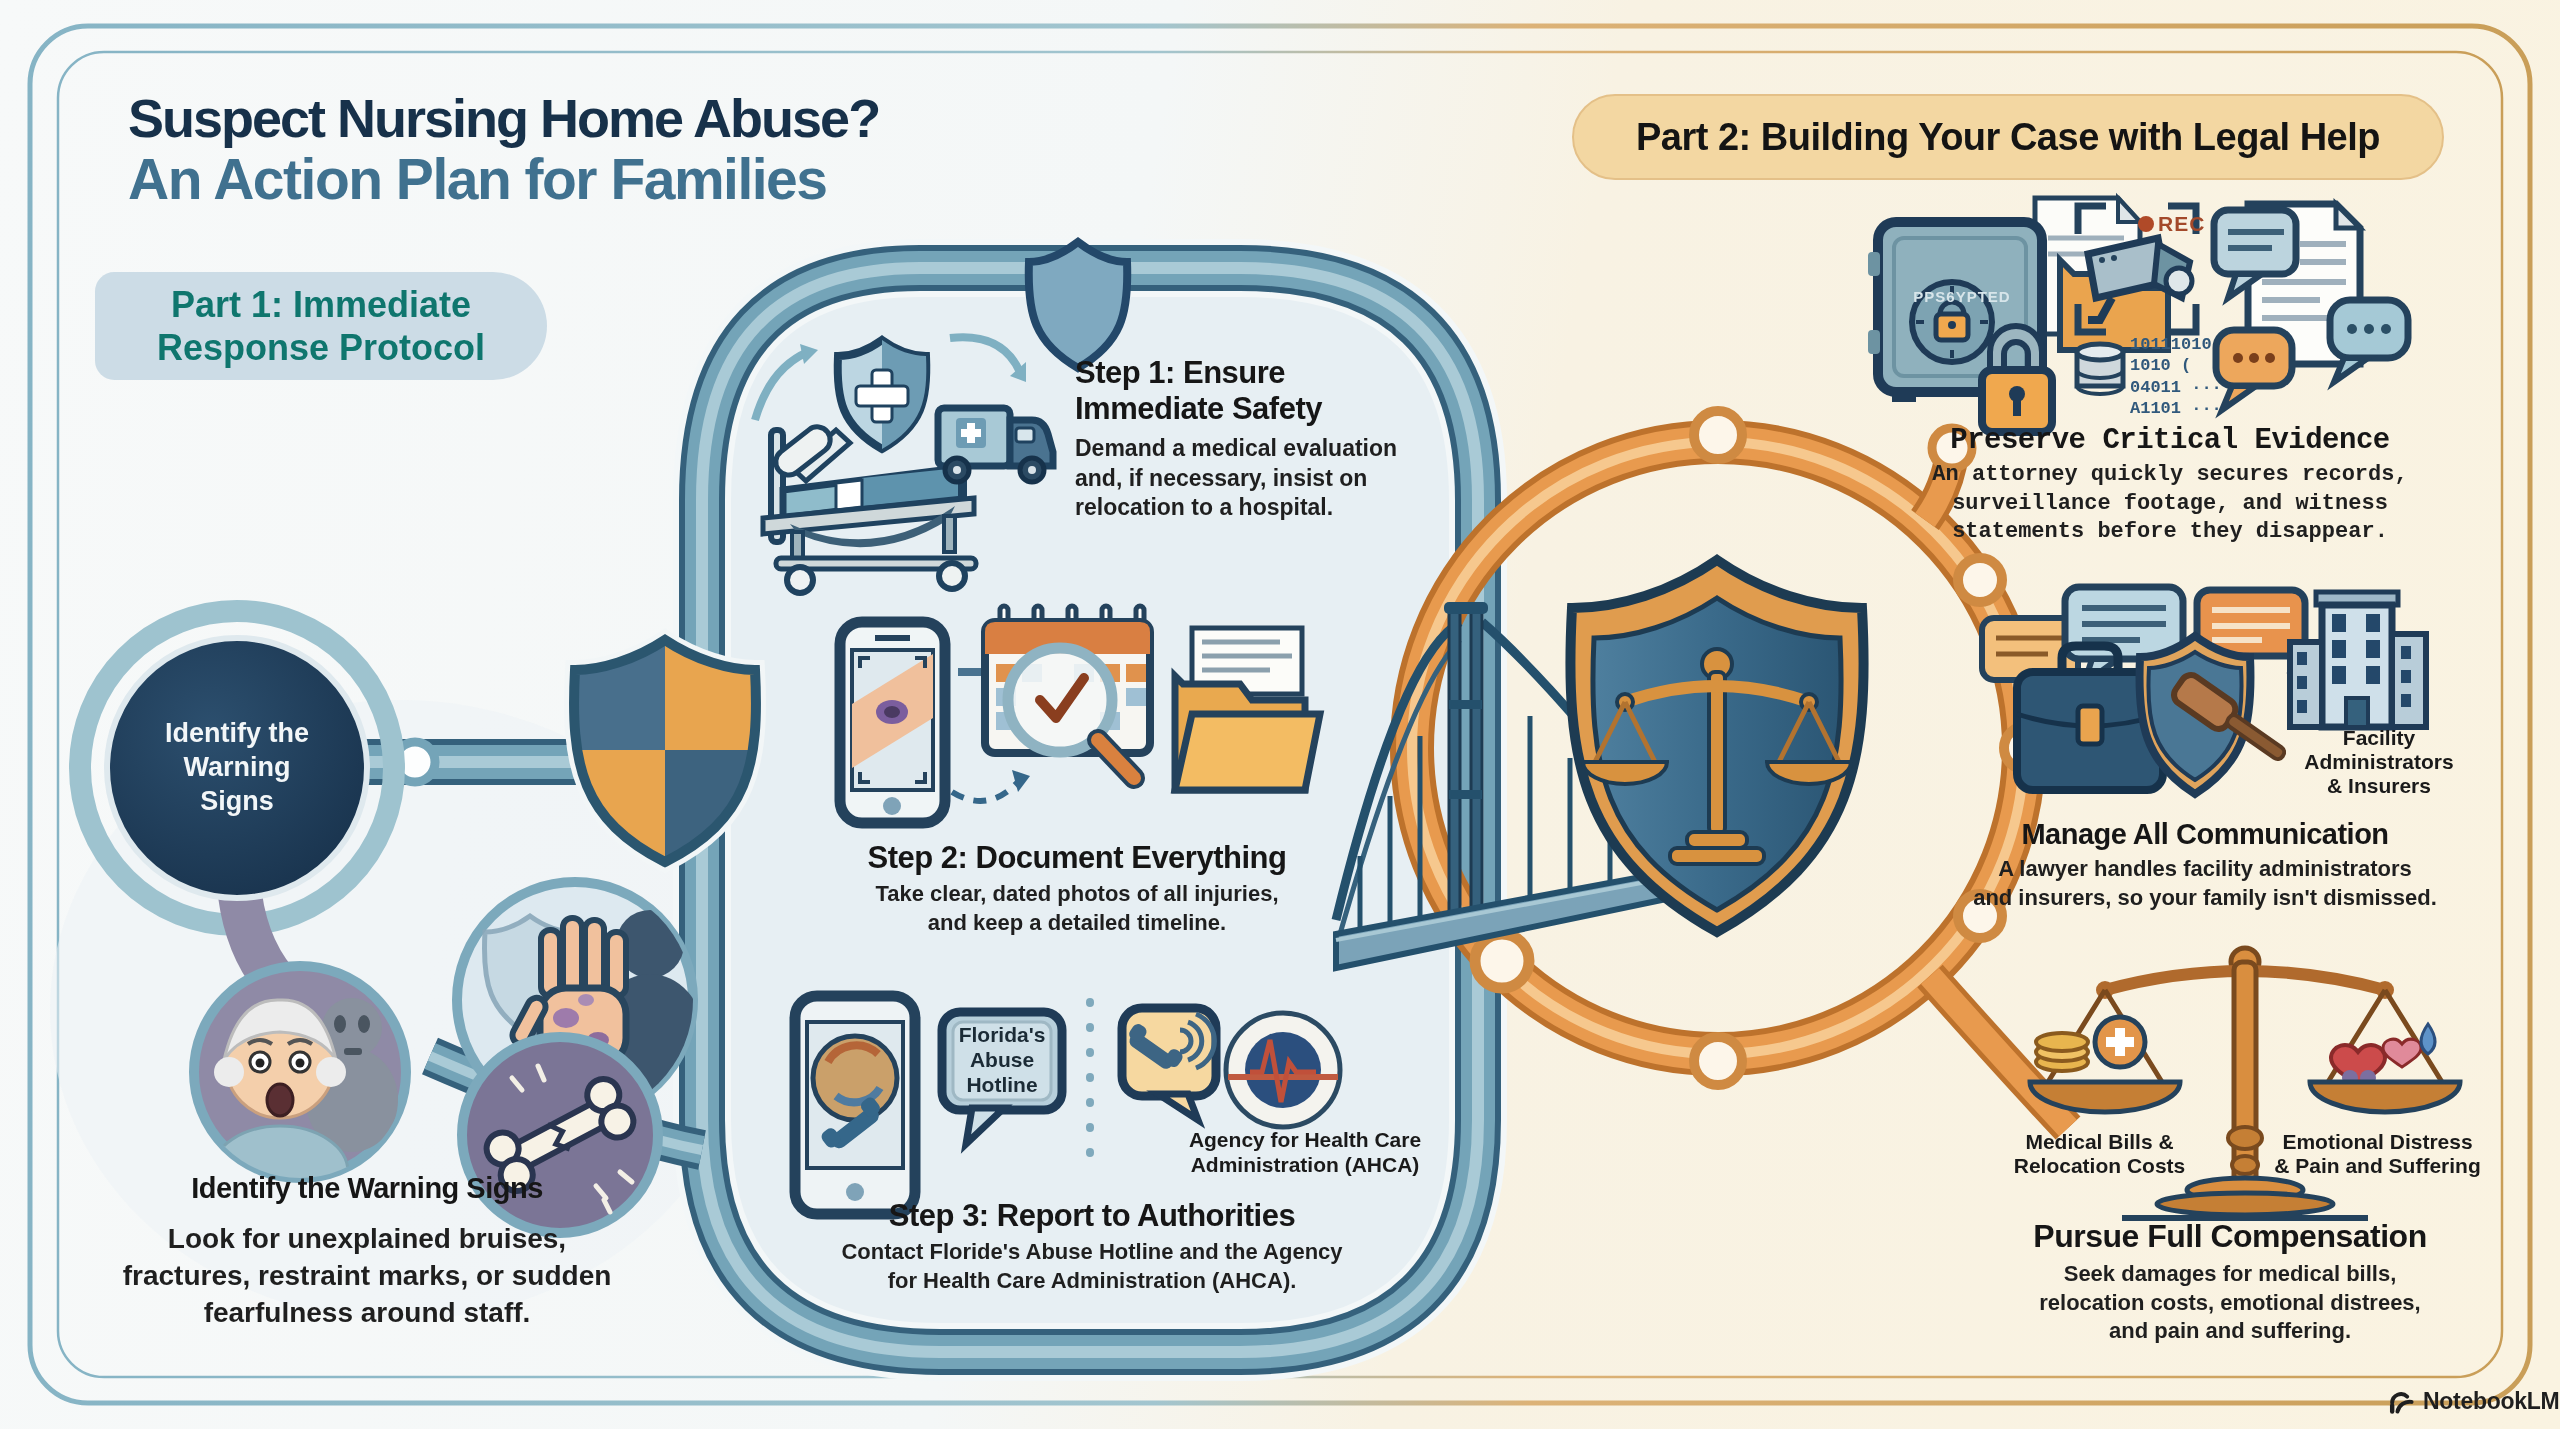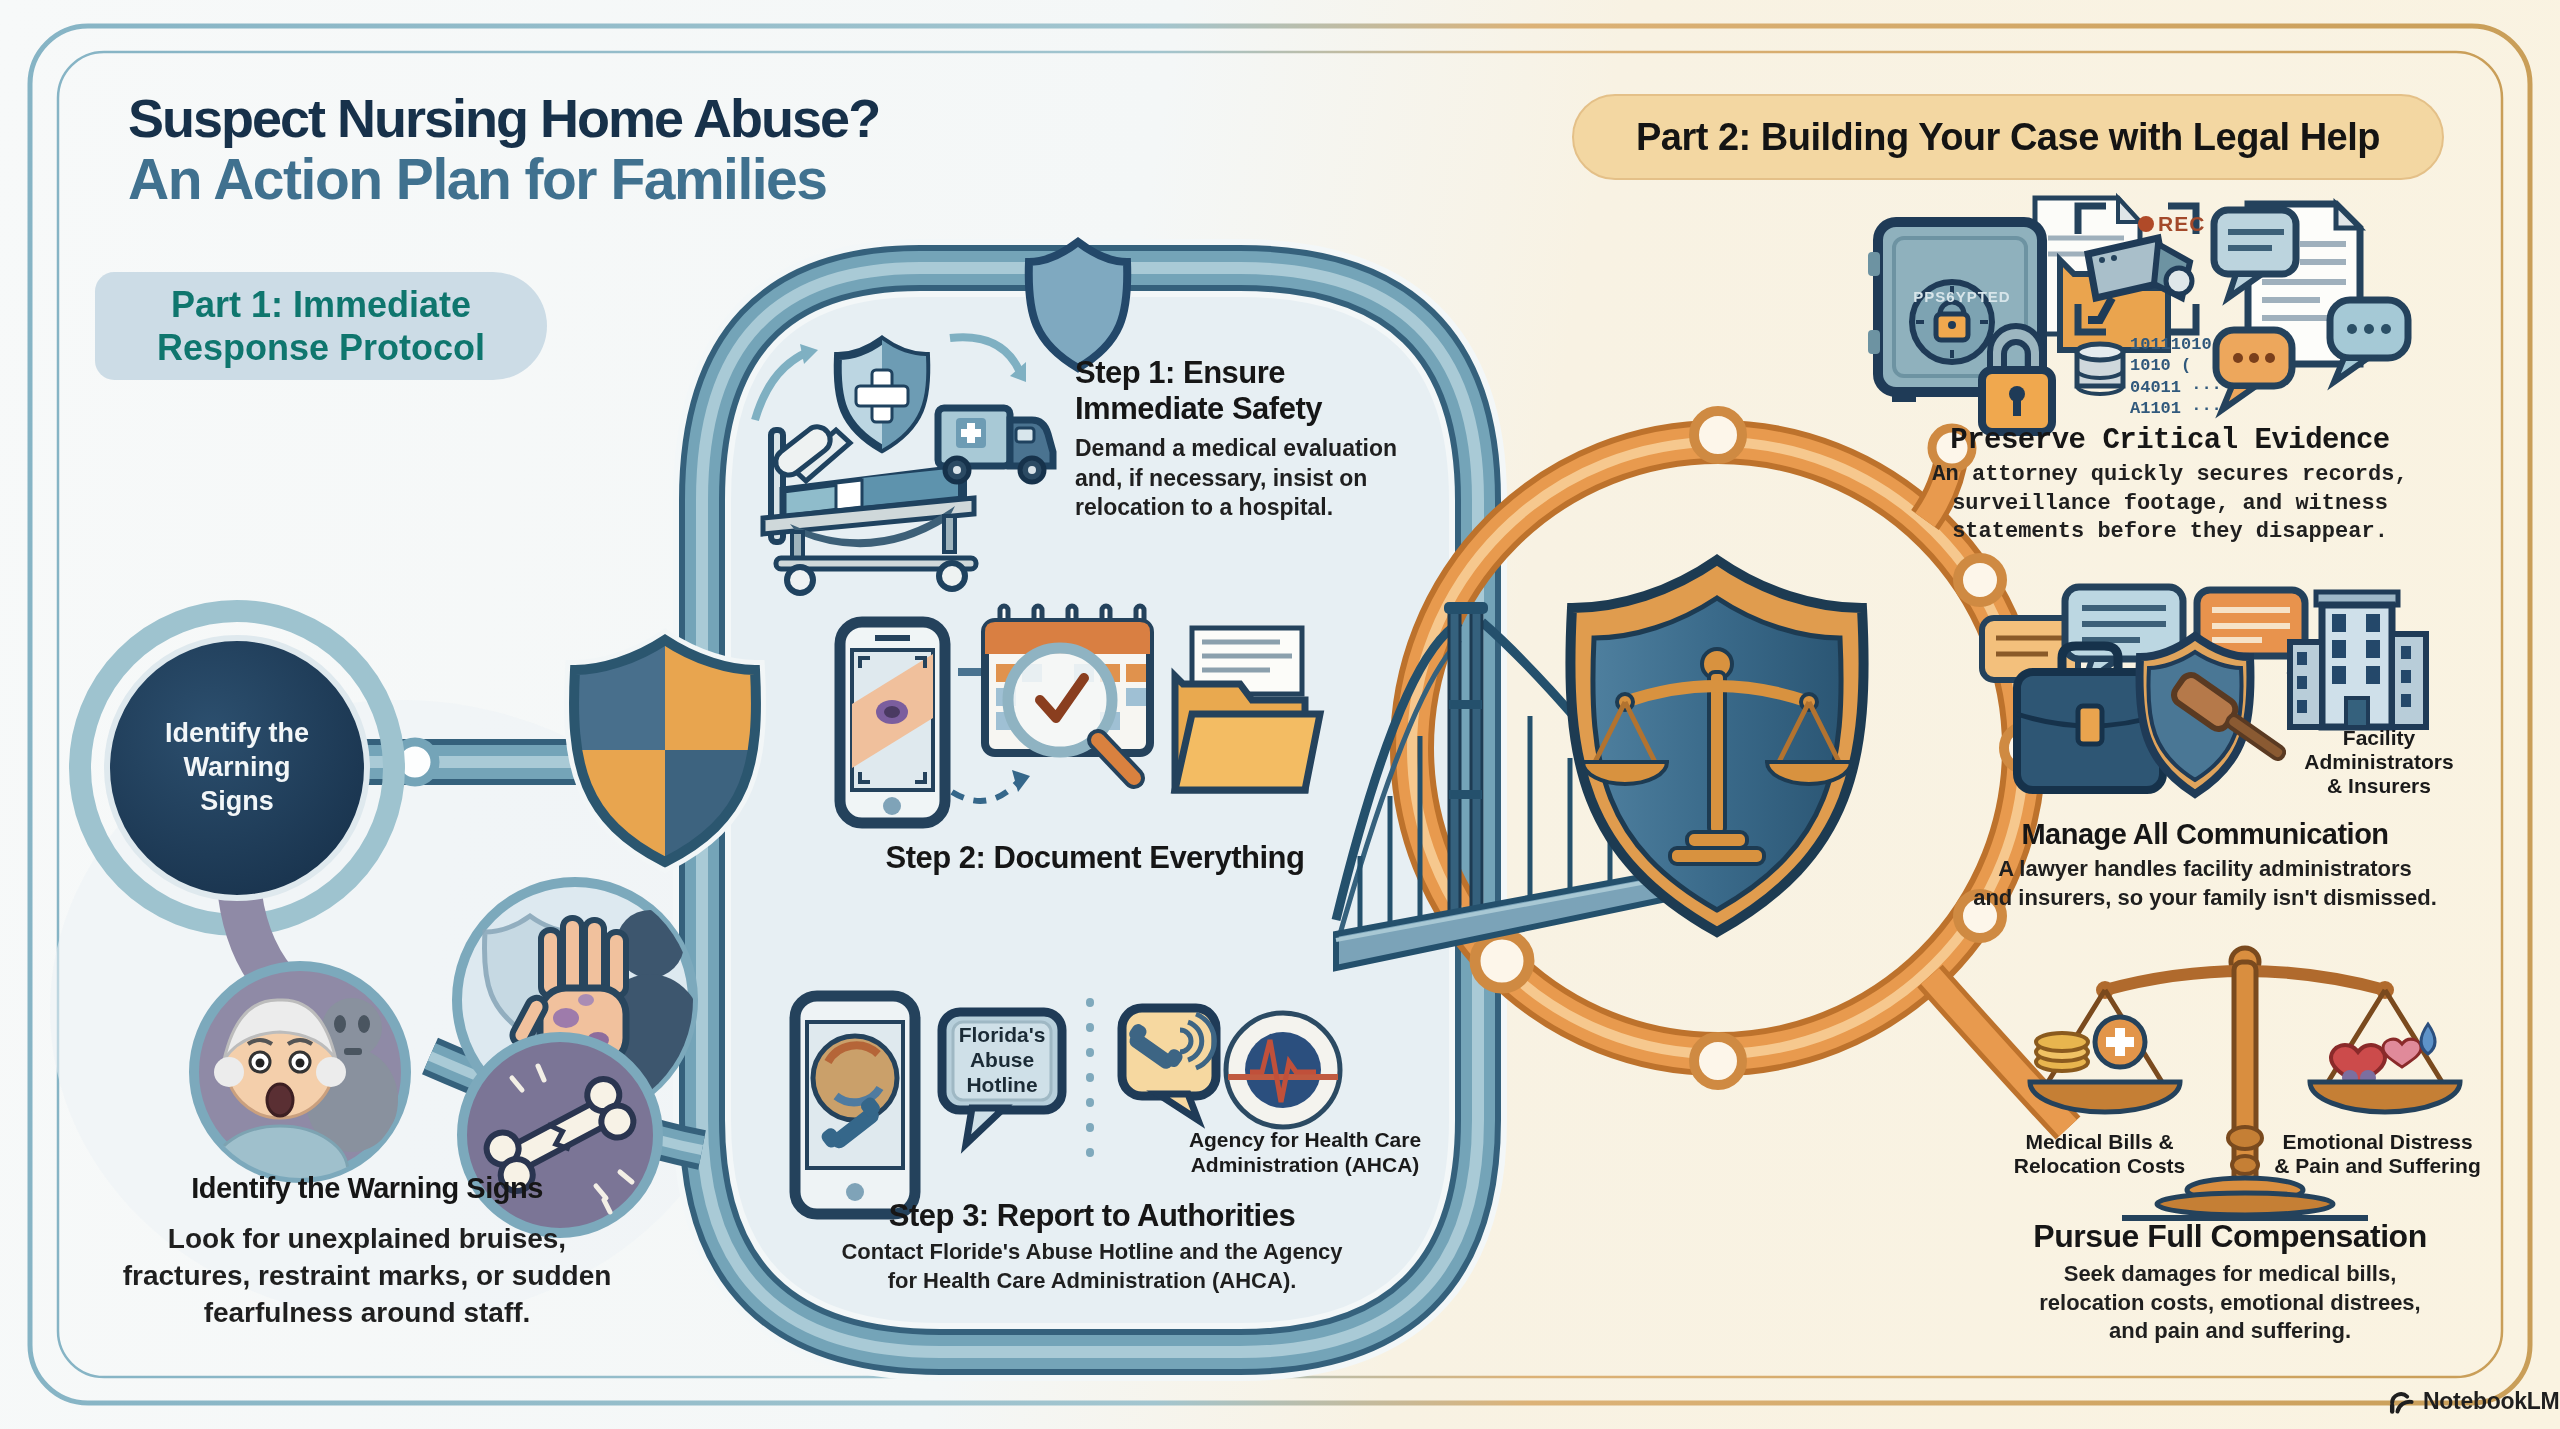--- a/index.html
+++ b/index.html
@@ -21,21 +21,21 @@
     text-align:center;font-size:27px;font-weight:700;color:#f2f6f8;line-height:1.25;}
   .heading{font-weight:700;color:#161616;letter-spacing:-0.5px;}
   .body{font-weight:600;color:#1f1f1f;}
   .center{text-align:center;}
   .warning-text{left:97px;top:1172px;width:540px;}
   .warning-text .heading{font-size:29px;}
   .warning-text .body{font-size:28px;line-height:1.32;margin-top:16px;}
   .step1-text{left:1075px;top:355px;width:400px;}
   .step1-text .heading{font-size:31px;line-height:1.15;}
   .step1-text .body{font-size:23px;line-height:1.28;margin-top:8px;}
-  .step2-text{left:850px;top:840px;width:490px;}
+  .step2-text{left:832px;top:840px;width:490px;}
   .step2-text .heading{font-size:31px;}
   .step2-text .body{font-size:22px;line-height:1.3;margin-top:4px;}
   .step3-text{left:812px;top:1198px;width:560px;}
   .step3-text .heading{font-size:31px;}
   .step3-text .body{font-size:22px;line-height:1.3;margin-top:4px;}
   .hotline-label{left:946px;top:1022px;width:112px;font-size:21px;font-weight:700;line-height:1.2;text-align:center;color:#1b2b36;}
   .ahca-caption{left:1140px;top:1128px;width:330px;font-size:21px;font-weight:700;line-height:1.18;text-align:center;}
   .legal1-text{left:1900px;top:424px;width:540px;font-family:Liberation Mono, monospace;}
   .legal1-text .heading{font-size:29px;}
   .legal1-text .body{font-size:22px;line-height:1.3;margin-top:4px;}
@@ -569,20 +569,22 @@
 <div class="abs txt step1-text">
   <div class="heading pre">Step 1: Ensure
 Immediate Safety</div>
   <div class="body pre">Demand a medical evaluation
 and, if necessary, insist on
 relocation to a hospital.</div>
 </div>
 
 <div class="abs txt step2-text center">
   <div class="heading">Step 2: Document Everything</div>
+  <div class="body pre">Take clear, dated photos of all injuries,
+and keep a detailed timeline.</div>
 </div>
 
 <div class="abs txt step3-text center">
   <div class="heading">Step 3: Report to Authorities</div>
   <div class="body pre">Contact Floride's Abuse Hotline and the Agency
 for Health Care Administration (AHCA).</div>
 </div>
 
 <div class="abs txt hotline-label pre">Florida's
 Abuse

